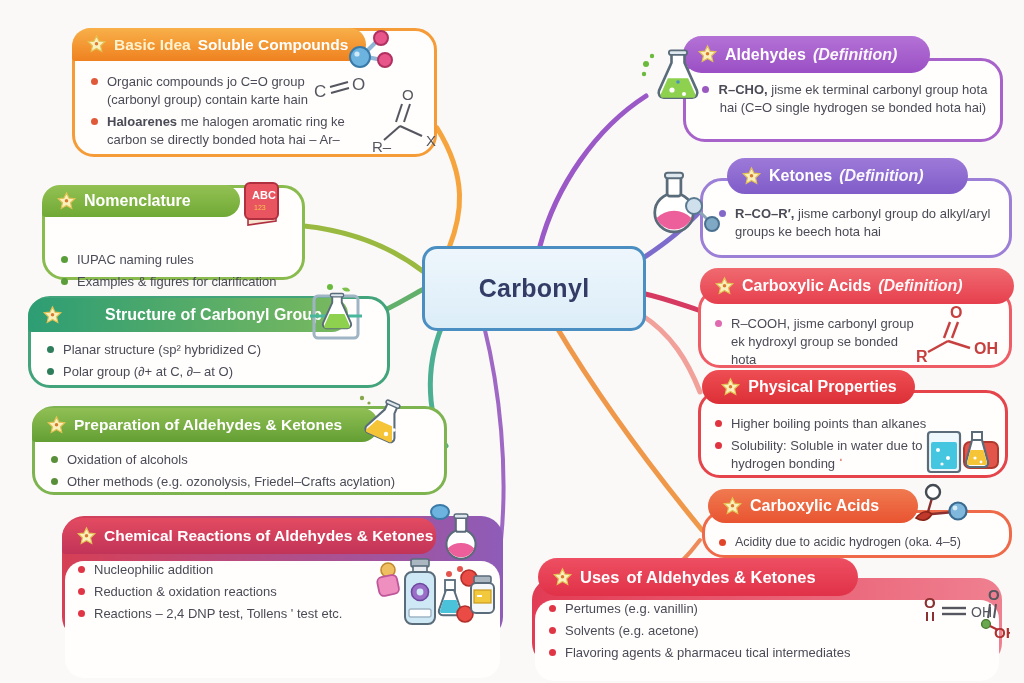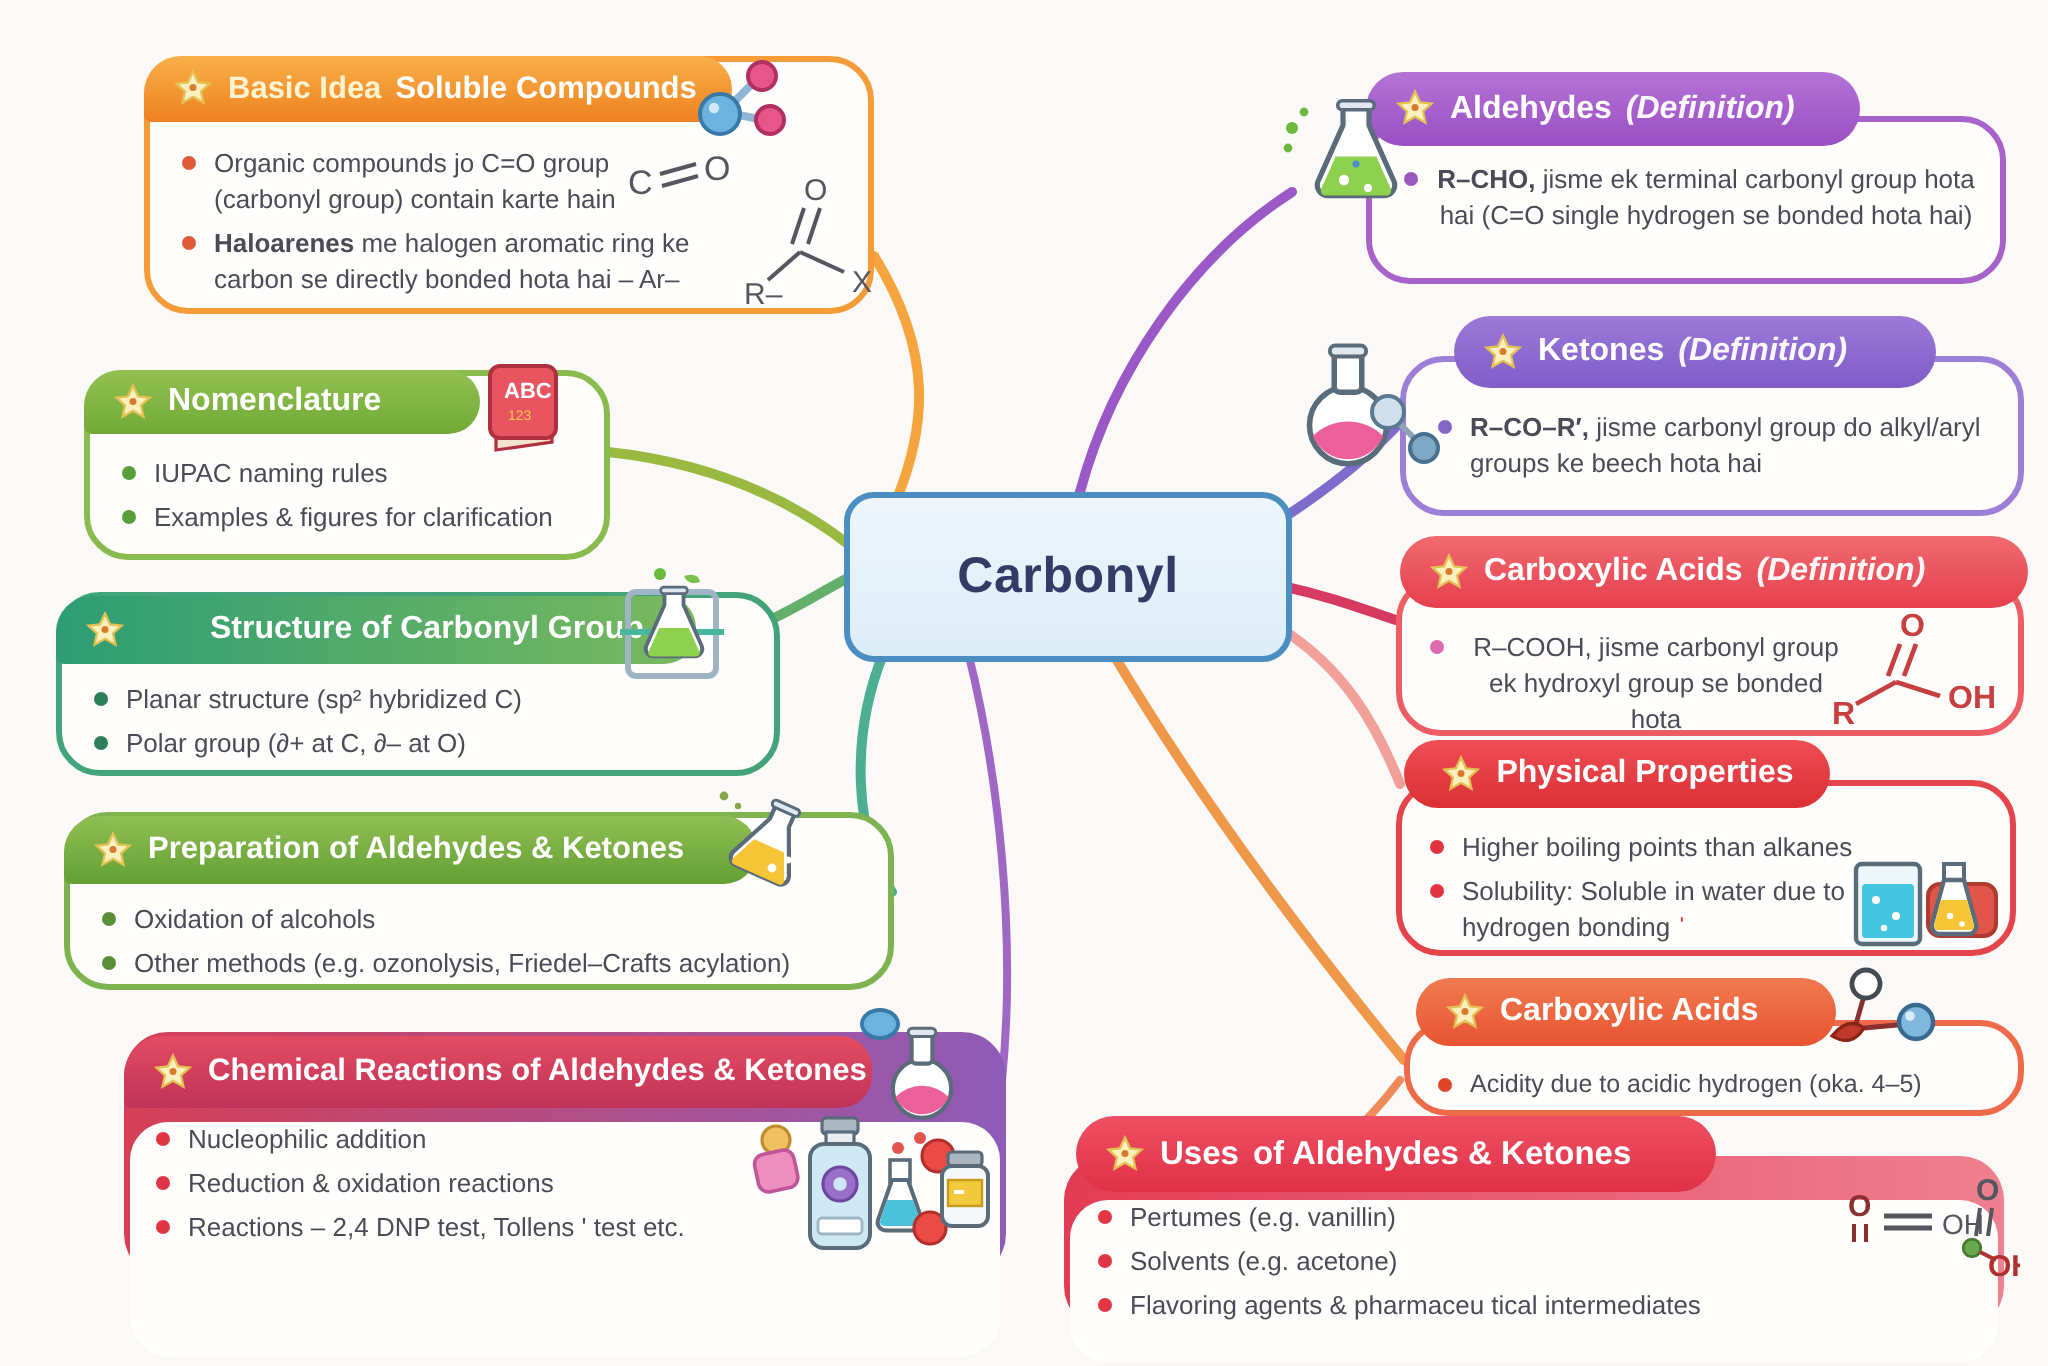--- a/index.html
+++ b/index.html
@@ -32,21 +32,21 @@
   
   #bx1{left:72px;top:28px;width:365px;height:129px;border:3px solid #f59c38;}
   #h1{left:72px;top:28px;width:294px;height:33px;font-size:15.5px;
       background:linear-gradient(180deg,#f8b049,#ef8120);border-radius:20px 18px 18px 4px;}
   #h1 .t2{font-weight:700;}
   #bx1 ul{margin:42px 0 0 16px;width:262px;--dc:#e05a3a;}
 
   #bx2{left:42px;top:185px;width:263px;height:95px;border:3px solid #8abb4e;}
   #h2{left:42px;top:185px;width:198px;height:32px;font-size:16px;
       background:linear-gradient(180deg,#93c153,#70a936);border-radius:18px 16px 16px 4px;}
-  #bx2 ul{margin:40px 0 0 16px;width:235px;--dc:#5a9e3a;}
+  #bx2 ul{margin:63px 0 0 16px;width:235px;--dc:#5a9e3a;}
 
   #bx3{left:28px;top:296px;width:362px;height:92px;border:3px solid #43a47b;}
   #h3{left:28px;top:298px;width:320px;height:34px;font-size:16px;
       background:linear-gradient(90deg,#2d9d74,#7ab95e);border-radius:18px 16px 16px 4px;gap:42px;}
   #bx3 ul{margin:42px 0 0 16px;width:320px;--dc:#2e7d5b;}
 
   #bx4{left:32px;top:406px;width:415px;height:89px;border:3px solid #7eb450;}
   #h4{left:32px;top:408px;width:346px;height:34px;font-size:15.5px;
       background:linear-gradient(180deg,#90bf55,#639f33);border-radius:18px 16px 16px 4px;}
   #bx4 ul{margin:42px 0 0 16px;width:385px;--dc:#5a8f3a;}
@@ -60,21 +60,21 @@
   #bx6{left:683px;top:58px;width:320px;height:84px;border:3px solid #a763c9;text-align:center;}
   #h6{left:683px;top:36px;width:247px;height:37px;font-size:16px;
       background:linear-gradient(180deg,#b472d6,#9a4fc4);border-radius:19px;}
   #bx6 ul{margin:20px 0 0 16px;width:286px;--dc:#9b59c0;}
 
   #bx7{left:700px;top:178px;width:312px;height:80px;border:3px solid #9c7fd6;}
   #h7{left:727px;top:158px;width:241px;height:36px;font-size:16px;
       background:linear-gradient(180deg,#9d7ad8,#7f5cc8);border-radius:18px;}
   #bx7 ul{margin:24px 0 0 16px;width:282px;--dc:#8468c9;}
 
-  #bx8{left:698px;top:288px;width:314px;height:80px;border:3px solid #ee5d66;text-align:center;}
+  #bx8{left:698px;top:288px;width:314px;height:80px;border:3px solid #ee5d66;}
   #h8{left:700px;top:268px;width:314px;height:36px;font-size:16px;
       background:linear-gradient(180deg,#f06a70,#e63f4d);border-radius:18px;}
   #bx8 ul{margin:24px 0 0 14px;width:210px;--dc:#e06ab0;}
 
   #bx9{left:698px;top:390px;width:310px;height:88px;border:3px solid #e4444a;}
   #h9{left:702px;top:370px;width:213px;height:34px;font-size:16px;
       background:linear-gradient(180deg,#ee4e54,#dc2f36);border-radius:17px;justify-content:center;}
   #bx9 ul{margin:22px 0 0 14px;width:280px;--dc:#e03540;}
   #bx9 li:nth-child(2) .bt{max-width:212px;}
   .redtick{color:#d43c2a;font-weight:bold;}

